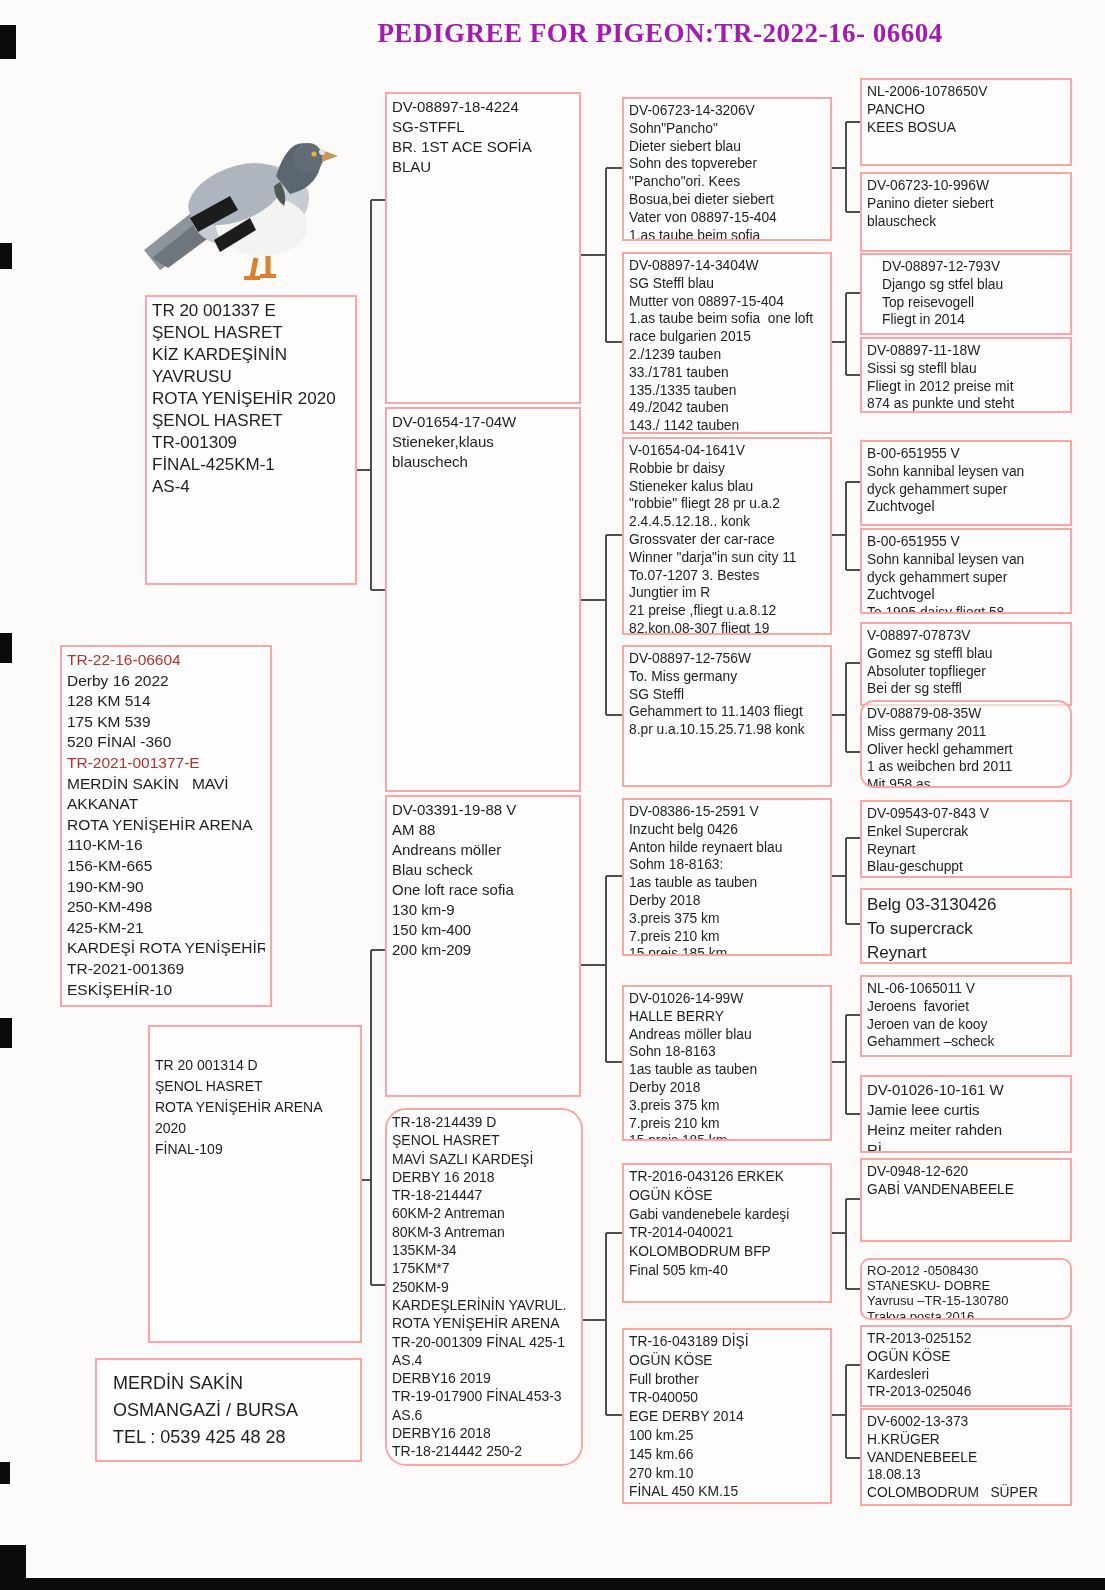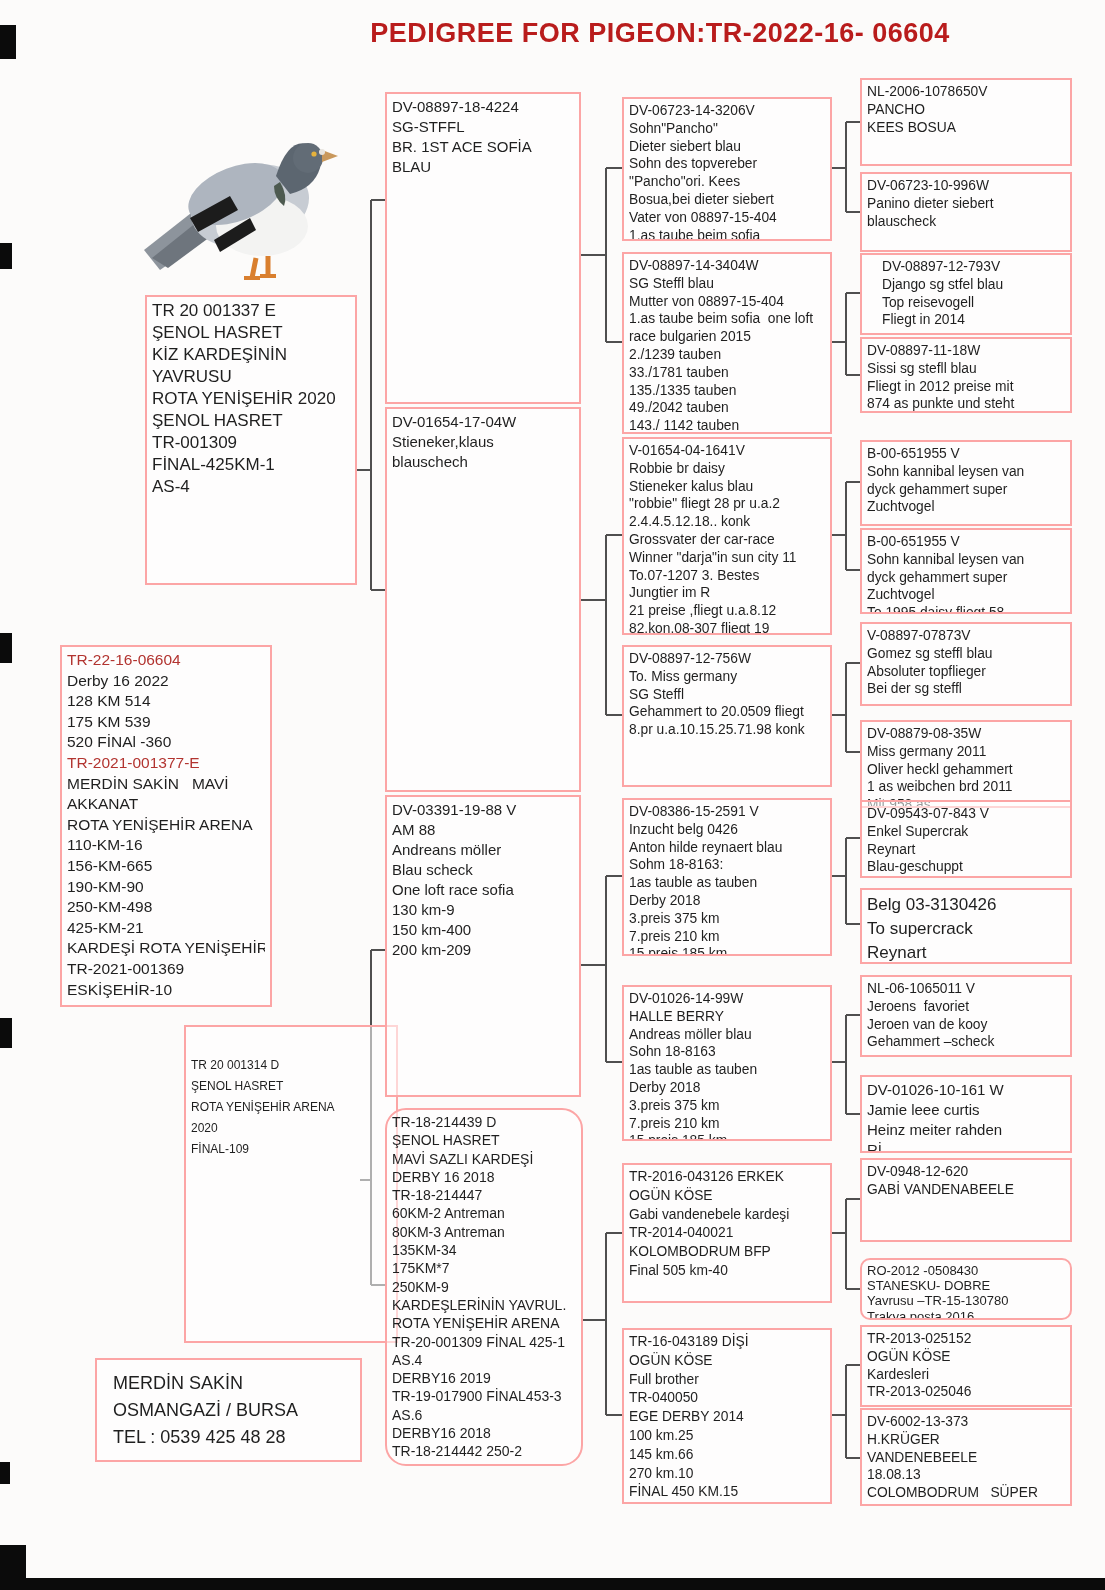--- a/index.html
+++ b/index.html
@@ -3,32 +3,32 @@
 <meta charset="utf-8">
 <style>
   html,body { margin:0; padding:0; background:#e9e9e9; }
   .page {
     position:relative; width:1105px; height:1590px; margin:0 auto;
     background:#fcfbfa; overflow:hidden;
     font-family:"Liberation Sans", sans-serif; color:#1f1f1f;
   }
   .page-title {
     position:absolute; left:330px; top:18px; width:660px;
-    font-family:Liberation Sans, sans-serif; font-size:27px; font-weight:bold;
-    text-align:center; letter-spacing:0.5px; color:#b91c1c;
+    font-family:Liberation Serif, serif; font-size:27px; font-weight:bold;
+    text-align:center; letter-spacing:0.5px; color:#a21caf;
   }
   .box {
     position:absolute; box-sizing:border-box;
     border:2px solid #fca5a5; background:rgba(255,255,255,0.55);
     padding:3px 5px; overflow:hidden;
   }
   .box .ln { white-space:pre; overflow:hidden; }
   .serif { font-family:Liberation Sans, sans-serif; }
   .f17 { font-size:17px; line-height:22px; }
-  .f16 { font-size:12px; line-height:21px;margin-left:36px; }
+  .f16 { font-size:14px; line-height:21px; }
   .f15 { font-size:15.5px; line-height:20.6px; }
   .f15s { font-size:15px; line-height:20px; }
   .f14 { font-size:14px; line-height:18.3px; }
   .f13 { font-size:13.8px; line-height:17.8px; }
   .f13b { font-size:13.8px; line-height:18.8px; }
   .f12 { font-size:13px; line-height:15.2px; }
   .fj  { font-size:17px; line-height:24px; }
   .contact { font-size:18px; line-height:27px; padding:10px 6px 6px 16px; }
   svg.connectors {
     position:absolute; left:0; top:0; width:1105px; height:1590px;
@@ -202,21 +202,21 @@
       <div class="ln">Winner "darja"in sun city 11</div>
       <div class="ln">To.07-1207 3. Bestes</div>
       <div class="ln">Jungtier im R</div>
       <div class="ln">21 preise ,fliegt u.a.8.12</div>
       <div class="ln">82.kon.08-307 fliegt 19</div>
     </div>
   <div class="box f13" style="left:622px;top:645px;width:210px;height:142px;">
       <div class="ln">DV-08897-12-756W</div>
       <div class="ln">To. Miss germany</div>
       <div class="ln">SG Steffl</div>
-      <div class="ln">Gehammert to 20.0509 fliegt</div>
+      <div class="ln">Gehammert to 11.1403 fliegt</div>
       <div class="ln">8.pr u.a.10.15.25.71.98 konk</div>
     </div>
   <div class="box f13" style="left:622px;top:798px;width:210px;height:158px;">
       <div class="ln">DV-08386-15-2591 V</div>
       <div class="ln">Inzucht belg 0426</div>
       <div class="ln">Anton hilde reynaert blau</div>
       <div class="ln">Sohm 18-8163:</div>
       <div class="ln">1as tauble as tauben</div>
       <div class="ln">Derby 2018</div>
       <div class="ln">3.preis 375 km</div>
@@ -288,21 +288,21 @@
       <div class="ln">dyck gehammert super</div>
       <div class="ln">Zuchtvogel</div>
       <div class="ln">To 1995 daisy fliegt 58</div>
     </div>
   <div class="box f13" style="left:860px;top:622px;width:212px;height:84px;">
       <div class="ln">V-08897-07873V</div>
       <div class="ln">Gomez sg steffl blau</div>
       <div class="ln">Absoluter topflieger</div>
       <div class="ln">Bei der sg steffl</div>
     </div>
-  <div class="box f13" style="left:860px;top:720px;width:212px;height:88px;">
+  <div class="box f13" style="left:860px;top:700px;width:212px;height:88px;border-radius:14px;">
       <div class="ln">DV-08879-08-35W</div>
       <div class="ln">Miss germany 2011</div>
       <div class="ln">Oliver heckl gehammert</div>
       <div class="ln">1 as weibchen brd 2011</div>
       <div class="ln">Mit 958 as</div>
     </div>
   <div class="box f13" style="left:860px;top:800px;width:212px;height:78px;">
       <div class="ln">DV-09543-07-843 V</div>
       <div class="ln">Enkel Supercrak</div>
       <div class="ln">Reynart</div>

